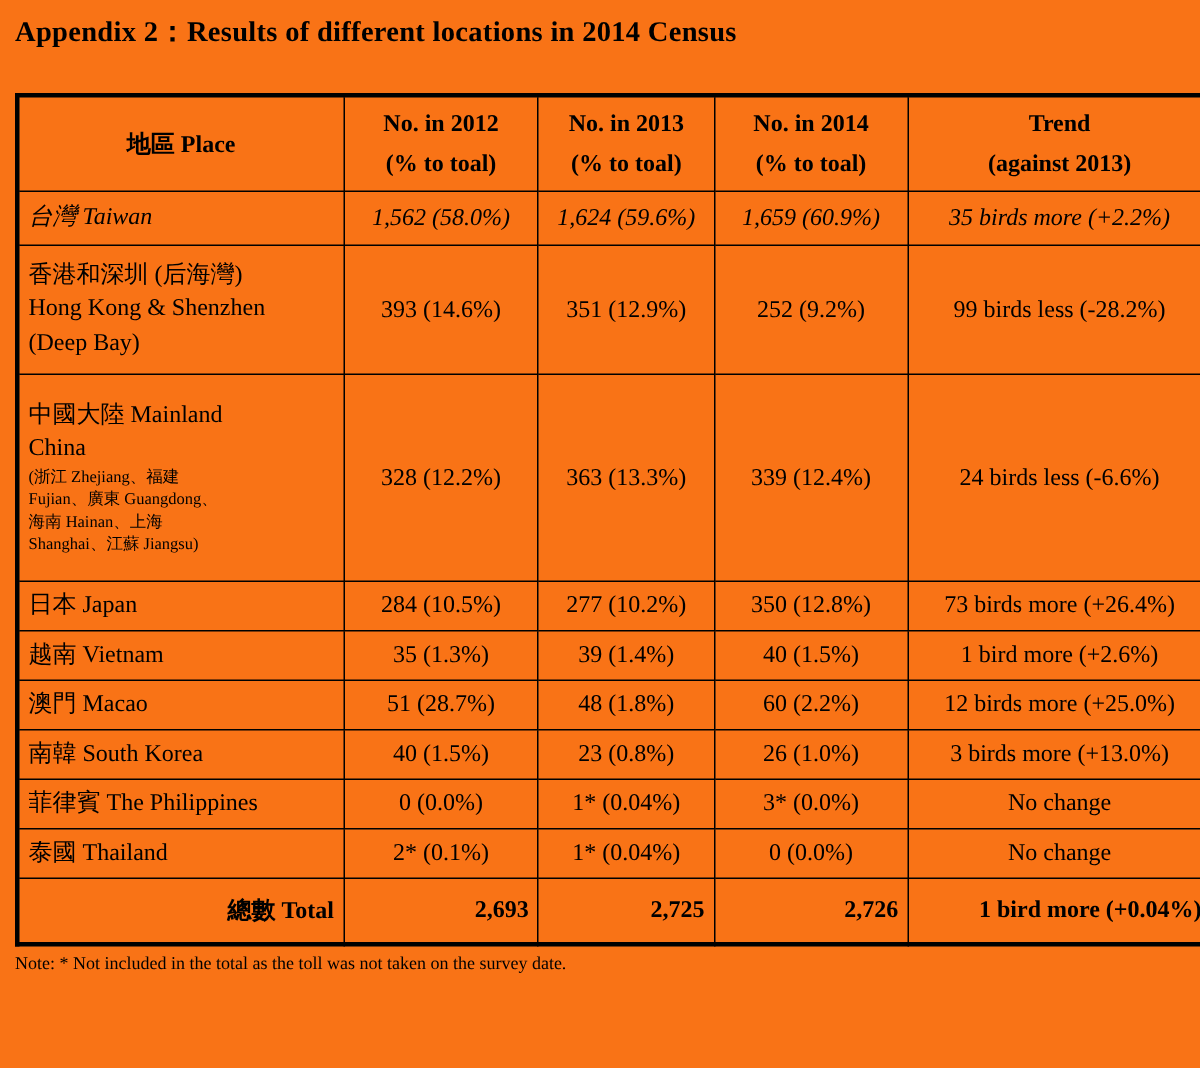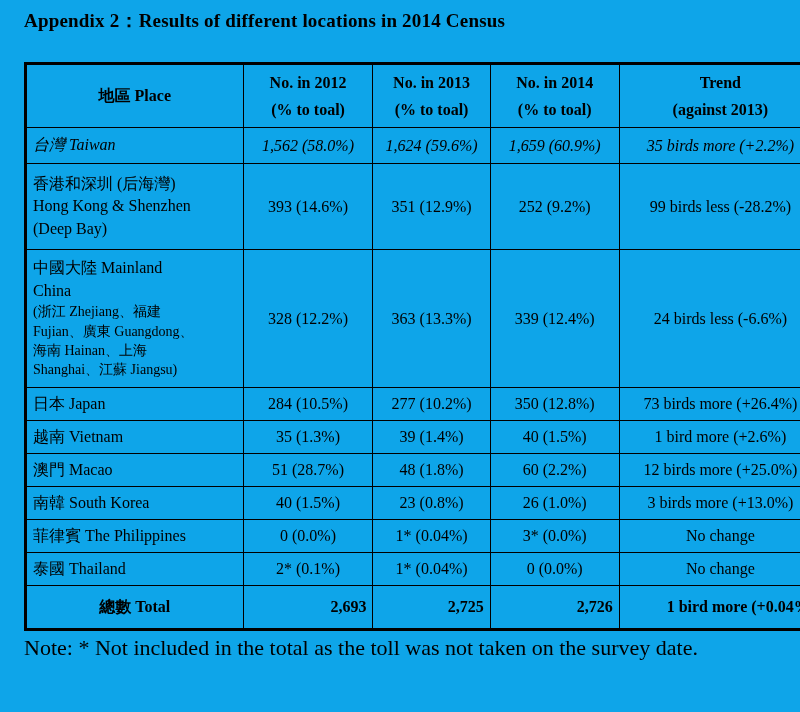--- a/index.html
+++ b/index.html
@@ -6,23 +6,23 @@
     margin: 0;
     padding: 0;
     background: #ffffff;
     color: #000000;
     font-family: "Liberation Serif", "DejaVu Serif", serif;
   }
   .page {
     position: relative;
     width: 800px;
     height: 712px;
-    background: #0ea5e9;
+    background: #f97316;
     box-sizing: border-box;
-    padding: 8px 8px 0 24px;
+    padding: 8px 8px 0 10px;
     overflow: hidden;
   }
   .page-title {
     font-size: 19px;
     font-weight: bold;
     margin: 0 0 28px 0;
     letter-spacing: 0.2px;
   }
   table.census {
     border-collapse: collapse;
@@ -47,39 +47,39 @@
   .th-label { display: block; }
   .th-sub   { display: block; margin-top: 9px; font-weight: bold; }
   .cell-place {
     text-align: left;
     white-space: pre-line;
     padding-left: 8px;
     line-height: 1.4;
   }
   .place-small {
     display: block;
-    font-size: 14px;
+    font-size: 11px;
     line-height: 1.38;
     white-space: pre-line;
   }
   .cell-num, .cell-trend { text-align: center; }
   #tbody tr td { height: 33px; }
   #tbody tr.row-taiwan td { height: 36px; font-style: italic; }
   #tbody tr.row-hk td { height: 86px; }
   #tbody tr.row-china td { height: 138px; }
   tfoot td {
     border-top: 2px solid #000;
     font-weight: bold;
     height: 44px;
     text-align: right;
     font-size: 16.5px;
   }
-  tfoot td.total-label { text-align: center; }
+  tfoot td.total-label { }
   .footnote {
-    font-size: 22px;
+    font-size: 12px;
     margin: 4px 0 0 0;
   }
 </style>
 </head>
 <body>
 
 <div class="page">
   <h1 class="page-title">Appendix 2：Results of different locations in 2014 Census</h1>
 
   <table class="census">

